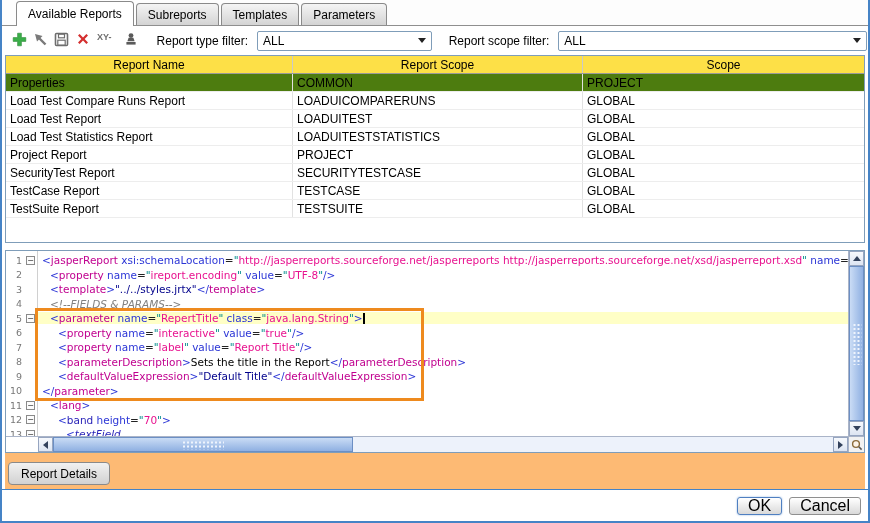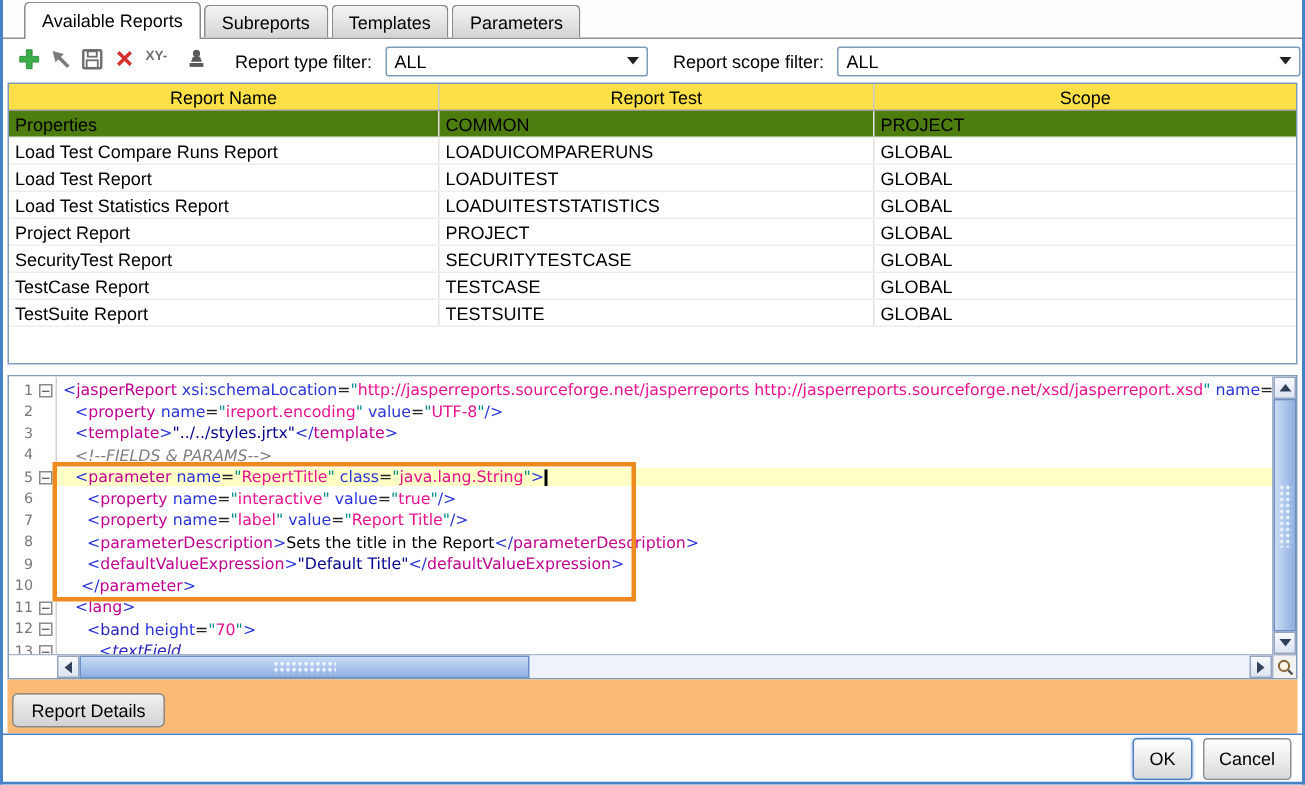--- a/index.html
+++ b/index.html
@@ -57,21 +57,21 @@
 .hbar{flex:1;display:flex;background:#EDF2FB}
 .hbar .sbtn{width:15px;height:100%}
 .hthumb{width:300px;background:linear-gradient(#cadcf5,#8fb0e2);border:1px solid #6c8fc4;position:relative}
 .dots{position:absolute;left:50%;top:50%;transform:translate(-50%,-50%);width:42px;height:9px;background:radial-gradient(circle,#eef4fd 1px,transparent 1.3px);background-size:4px 4px}
 .htrack{flex:1}
 .corner{border-top:1px solid #aab4c8;border-left:1px solid #aab4c8;display:flex;align-items:center;justify-content:center;background:#f2f2f2}
 
 .detailstrip{position:absolute;top:427px;left:2px;right:2px;height:36px;background:#fdba74}
 .dtab{position:absolute;left:3px;top:9px;height:23px;padding:0 12px;display:flex;align-items:center;font-size:12px;border:1px solid #8a8a8a;border-radius:4px;background:linear-gradient(#f1f1f1,#d2d2d2);white-space:nowrap}
 .bottombar{position:absolute;left:0;right:0;bottom:0;height:32px;border-top:1px solid #4583C6;background:#fff;display:flex;align-items:center;justify-content:flex-end;gap:7px;padding-right:7px}
-.btn{height:28px;padding:0 10px;font-size:12px;border:1px solid #8f8f8f;border-radius:3px;background:linear-gradient(#ffffff,#d9d9d9);display:flex;align-items:center;justify-content:center;white-space:nowrap}
+.btn{height:18px;padding:0 10px;font-size:16px;border:1px solid #8f8f8f;border-radius:3px;background:linear-gradient(#ffffff,#d9d9d9);display:flex;align-items:center;justify-content:center;white-space:nowrap}
 .btn.ok{border-color:#4f7fc1;box-shadow:0 0 2px #8fb3de}
 </style>
 </head>
 <body>
 
 <div class="dialog">
 
   <div class="tabstrip">
       <div class="tab active">Available Reports</div>
       <div class="tab">Subreports</div>
@@ -125,21 +125,21 @@
       <span class="flabel">Report scope filter:</span>
       <div class="combo scope">
         <span>ALL</span>
         <span class="caret"></span>
       </div>
     </div>
 
     <div class="rtable">
       <div class="thead">
           <div class="th">Report Name</div>
-          <div class="th">Report Test</div>
+          <div class="th">Report Scope</div>
           <div class="th">Scope</div>
         </div>
       <div>
           <div class="trow sel">
             <div class="td">Properties</div>
             <div class="td">COMMON</div>
             <div class="td">PROJECT</div>
           </div>
           <div class="trow">
             <div class="td">Load Test Compare Runs Report</div>
@@ -185,21 +185,21 @@
         <div class="lines">
             <div class="cl"><span class="ln">1</span><span class="fold"><span class="fbox">−</span></span><span class="code" style="padding-left: 4px;"><span class="tk-d">&lt;</span><span class="tk-e">jasperReport</span><span class="tk-t"> </span><span class="tk-a">xsi:schemaLocation</span><span class="tk-x">=</span><span class="tk-q">"</span><span class="tk-v">http://jasperreports.sourceforge.net/jasperreports http://jasperreports.sourceforge.net/xsd/jasperreport.xsd</span><span class="tk-q">"</span><span class="tk-t"> </span><span class="tk-a">name</span><span class="tk-x">=</span></span></div>
             <div class="cl"><span class="ln">2</span><span class="fold"></span><span class="code" style="padding-left: 12px;"><span class="tk-d">&lt;</span><span class="tk-e">property</span><span class="tk-t"> </span><span class="tk-a">name</span><span class="tk-x">=</span><span class="tk-q">"</span><span class="tk-v">ireport.encoding</span><span class="tk-q">"</span><span class="tk-t"> </span><span class="tk-a">value</span><span class="tk-x">=</span><span class="tk-q">"</span><span class="tk-v">UTF-8</span><span class="tk-q">"</span><span class="tk-d">/&gt;</span></span></div>
             <div class="cl"><span class="ln">3</span><span class="fold"></span><span class="code" style="padding-left: 12px;"><span class="tk-d">&lt;</span><span class="tk-e">template</span><span class="tk-d">&gt;</span><span class="tk-s">"../../styles.jrtx"</span><span class="tk-d">&lt;/</span><span class="tk-e">template</span><span class="tk-d">&gt;</span></span></div>
             <div class="cl"><span class="ln">4</span><span class="fold"></span><span class="code" style="padding-left: 12px;"><span class="tk-c">&lt;!--FIELDS &amp; PARAMS--&gt;</span></span></div>
             <div class="cl hl"><span class="ln">5</span><span class="fold"><span class="fbox">−</span></span><span class="code" style="padding-left: 12px;"><span class="tk-d">&lt;</span><span class="tk-e">parameter</span><span class="tk-t"> </span><span class="tk-a">name</span><span class="tk-x">=</span><span class="tk-q">"</span><span class="tk-v">RepertTitle</span><span class="tk-q">"</span><span class="tk-t"> </span><span class="tk-a">class</span><span class="tk-x">=</span><span class="tk-q">"</span><span class="tk-v">java.lang.String</span><span class="tk-q">"</span><span class="tk-d">&gt;</span><span class="caret2"></span></span></div>
             <div class="cl"><span class="ln">6</span><span class="fold"></span><span class="code" style="padding-left: 20px;"><span class="tk-d">&lt;</span><span class="tk-e">property</span><span class="tk-t"> </span><span class="tk-a">name</span><span class="tk-x">=</span><span class="tk-q">"</span><span class="tk-v">interactive</span><span class="tk-q">"</span><span class="tk-t"> </span><span class="tk-a">value</span><span class="tk-x">=</span><span class="tk-q">"</span><span class="tk-v">true</span><span class="tk-q">"</span><span class="tk-d">/&gt;</span></span></div>
             <div class="cl"><span class="ln">7</span><span class="fold"></span><span class="code" style="padding-left: 20px;"><span class="tk-d">&lt;</span><span class="tk-e">property</span><span class="tk-t"> </span><span class="tk-a">name</span><span class="tk-x">=</span><span class="tk-q">"</span><span class="tk-v">label</span><span class="tk-q">"</span><span class="tk-t"> </span><span class="tk-a">value</span><span class="tk-x">=</span><span class="tk-q">"</span><span class="tk-v">Report Title</span><span class="tk-q">"</span><span class="tk-d">/&gt;</span></span></div>
             <div class="cl"><span class="ln">8</span><span class="fold"></span><span class="code" style="padding-left: 20px;"><span class="tk-d">&lt;</span><span class="tk-e">parameterDescription</span><span class="tk-d">&gt;</span><span class="tk-t">Sets the title in the Report</span><span class="tk-d">&lt;/</span><span class="tk-e">parameterDescription</span><span class="tk-d">&gt;</span></span></div>
             <div class="cl"><span class="ln">9</span><span class="fold"></span><span class="code" style="padding-left: 20px;"><span class="tk-d">&lt;</span><span class="tk-e">defaultValueExpression</span><span class="tk-d">&gt;</span><span class="tk-s">"Default Title"</span><span class="tk-d">&lt;/</span><span class="tk-e">defaultValueExpression</span><span class="tk-d">&gt;</span></span></div>
-            <div class="cl"><span class="ln">10</span><span class="fold"></span><span class="code" style="padding-left: 16px;"><span class="tk-d">&lt;/</span><span class="tk-e">parameter</span><span class="tk-d">&gt;</span></span></div>
+            <div class="cl"><span class="ln">10</span><span class="fold"></span><span class="code" style="padding-left: 4px;"><span class="tk-d">&lt;/</span><span class="tk-e">parameter</span><span class="tk-d">&gt;</span></span></div>
             <div class="cl"><span class="ln">11</span><span class="fold"><span class="fbox">−</span></span><span class="code" style="padding-left: 12px;"><span class="tk-d">&lt;</span><span class="tk-e">lang</span><span class="tk-d">&gt;</span></span></div>
             <div class="cl"><span class="ln">12</span><span class="fold"><span class="fbox">−</span></span><span class="code" style="padding-left: 20px;"><span class="tk-d">&lt;</span><span class="tk-m">band</span><span class="tk-t"> </span><span class="tk-a">height</span><span class="tk-x">=</span><span class="tk-q">"</span><span class="tk-v">70</span><span class="tk-q">"</span><span class="tk-d">&gt;</span></span></div>
             <div class="cl"><span class="ln">13</span><span class="fold"><span class="fbox">−</span></span><span class="code" style="padding-left: 28px; font-style: italic;"><span class="tk-d">&lt;</span><span class="tk-m">textField</span></span></div>
           </div>
         <div class="ann"></div>
       </div>
       <div class="vscroll">
         <div class="sbtn">
             <span class="tri-up"></span>
           </div>

